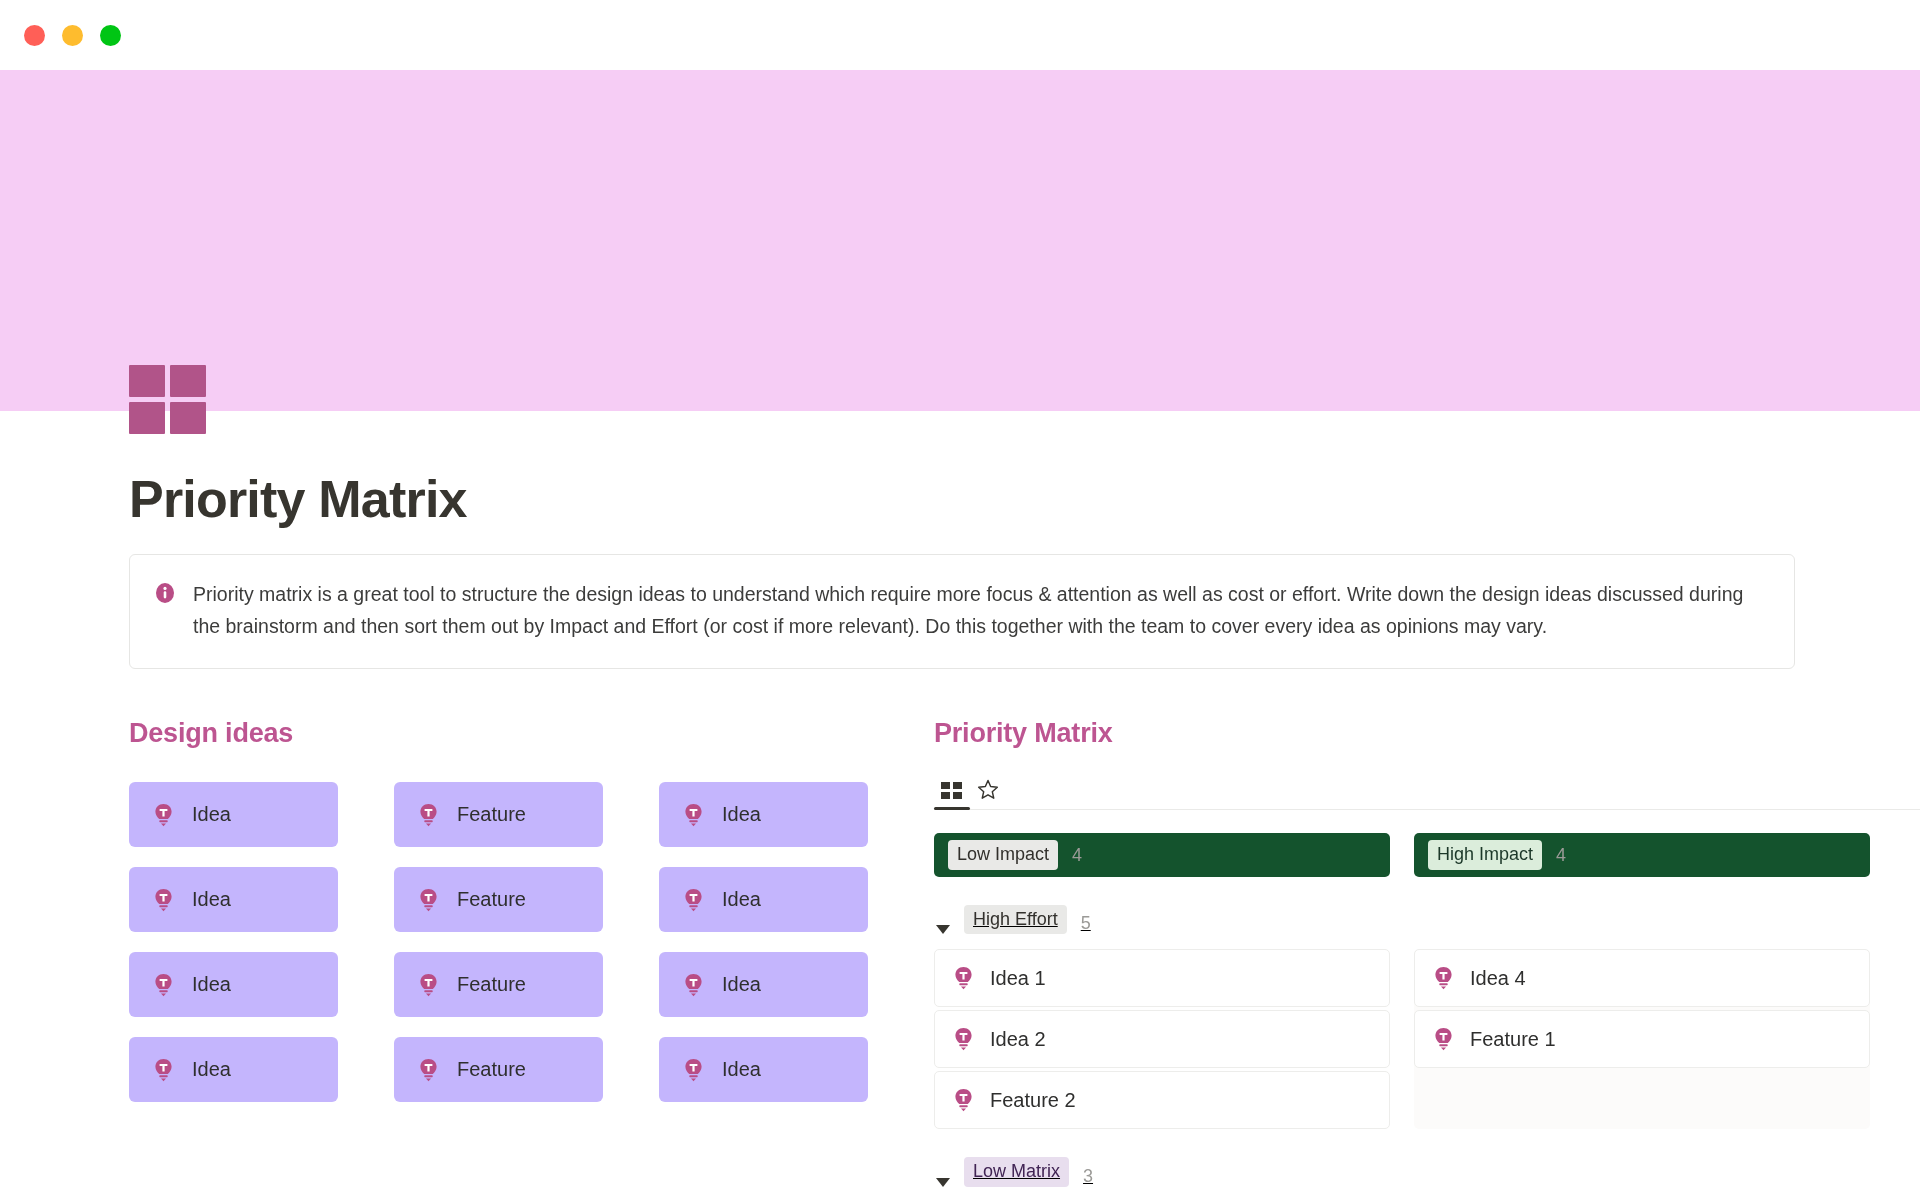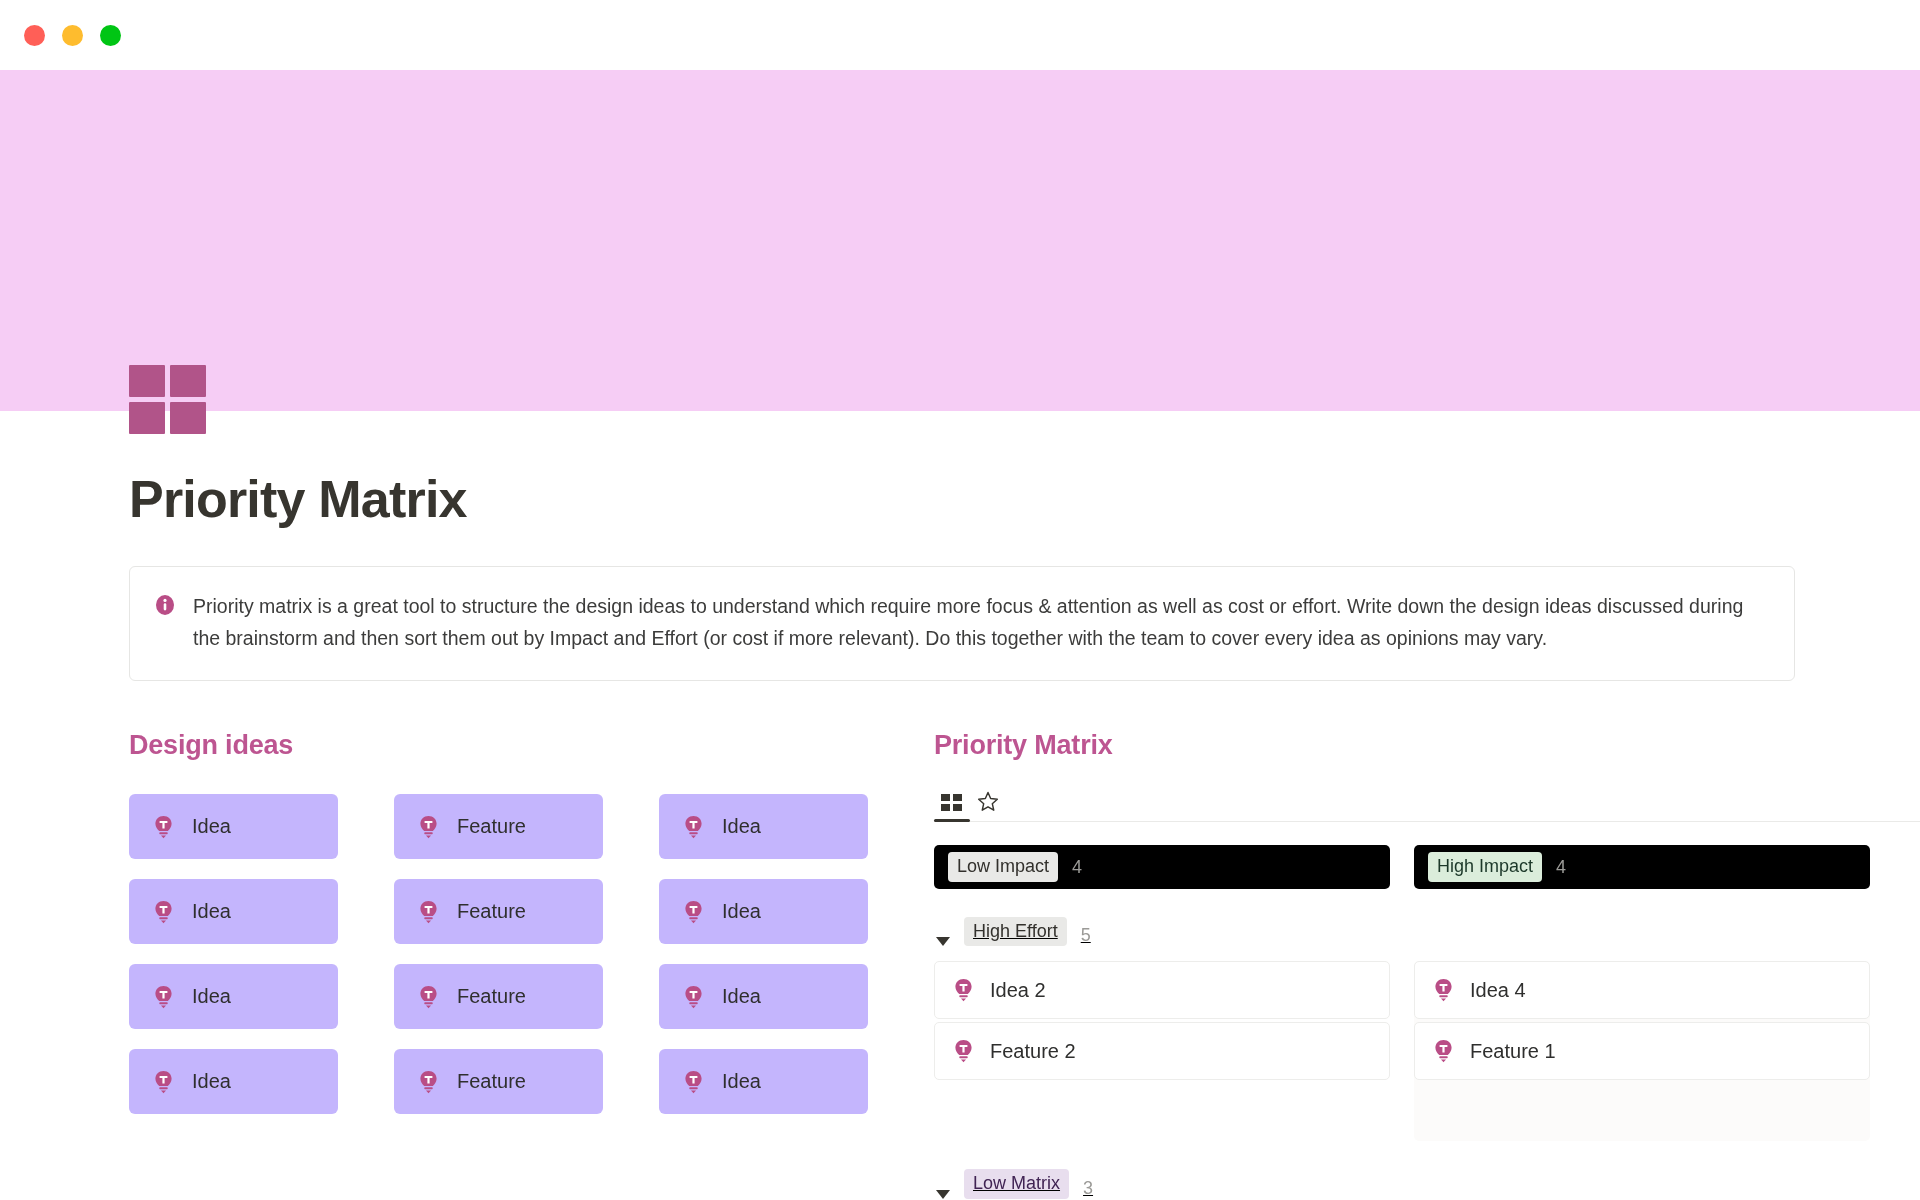--- a/index.html
+++ b/index.html
@@ -57,21 +57,21 @@
     font-size: 52px;
     font-weight: bold;
     color: #37352F;
     letter-spacing: -0.8px;
     padding-top: 62px;
     line-height: 1;
   }
 
   
   .callout {
-    margin-top: 41px;
+    margin-top: 29px;
     margin-right: 125px;
     border: 1px solid #E6E6E4;
     border-radius: 6px;
     padding: 23px 28px 26px 24px;
     display: flex;
     gap: 17px;
     background: #ffffff;
   }
   .callout-icon {
     flex: 0 0 auto;
@@ -153,21 +153,21 @@
 
   .board {
     margin-top: 23px;
   }
   .board-head {
     display: flex;
     gap: 24px;
   }
   .board-head .head-cell {
     flex: 0 0 456px;
-    background: #000000;
+    background: #14532d;
     border-radius: 5px;
     height: 44px;
     display: flex;
     align-items: center;
     padding-left: 14px;
     gap: 14px;
   }
   .chip {
     font-size: 18px;
     padding: 2px 9px 3px 9px;
@@ -440,20 +440,31 @@
           </div>
         <div id="board-groups">
             <div class="group">
               <div class="group-head">
                 <div class="caret"></div>
                 <span class="chip gray">High Effort</span>
                 <span class="count">5</span>
               </div>
               <div class="group-body">
                 <div class="group-col">
+                  <div class="matrix-card">
+                    <span style="display: flex;">
+                      <svg viewBox="0 0 21 24" class="bulb">
+                        <path d="M10.5 1 C5.8 1 2.4 4.4 2.4 8.7 C2.4 12 4.6 14.3 6.2 16 L14.8 16 C16.4 14.3 18.6 12 18.6 8.7 C18.6 4.4 15.2 1 10.5 1 Z" fill="#B94D86"></path>
+                        <path d="M6.6 6.0 L14.4 6.0 L14.4 8.1 L11.6 8.1 L11.6 13.6 L9.4 13.6 L9.4 8.1 L6.6 8.1 Z" fill="#ffffff"></path>
+                        <rect x="6.3" y="17.2" width="8.4" height="2.1" rx="0.7" fill="#B94D86"></rect>
+                        <path d="M8.0 20.4 L13.0 20.4 L10.5 23.2 Z" fill="#B94D86"></path>
+                      </svg>
+                    </span>
+                    <span class="label">Idea 1</span>
+                  </div>
                   <div class="matrix-card">
                     <span style="display: flex;">
                       <svg viewBox="0 0 21 24" class="bulb">
                         <path d="M10.5 1 C5.8 1 2.4 4.4 2.4 8.7 C2.4 12 4.6 14.3 6.2 16 L14.8 16 C16.4 14.3 18.6 12 18.6 8.7 C18.6 4.4 15.2 1 10.5 1 Z" fill="#B94D86"></path>
                         <path d="M6.6 6.0 L14.4 6.0 L14.4 8.1 L11.6 8.1 L11.6 13.6 L9.4 13.6 L9.4 8.1 L6.6 8.1 Z" fill="#ffffff"></path>
                         <rect x="6.3" y="17.2" width="8.4" height="2.1" rx="0.7" fill="#B94D86"></rect>
                         <path d="M8.0 20.4 L13.0 20.4 L10.5 23.2 Z" fill="#B94D86"></path>
                       </svg>
                     </span>
                     <span class="label">Idea 2</span>

